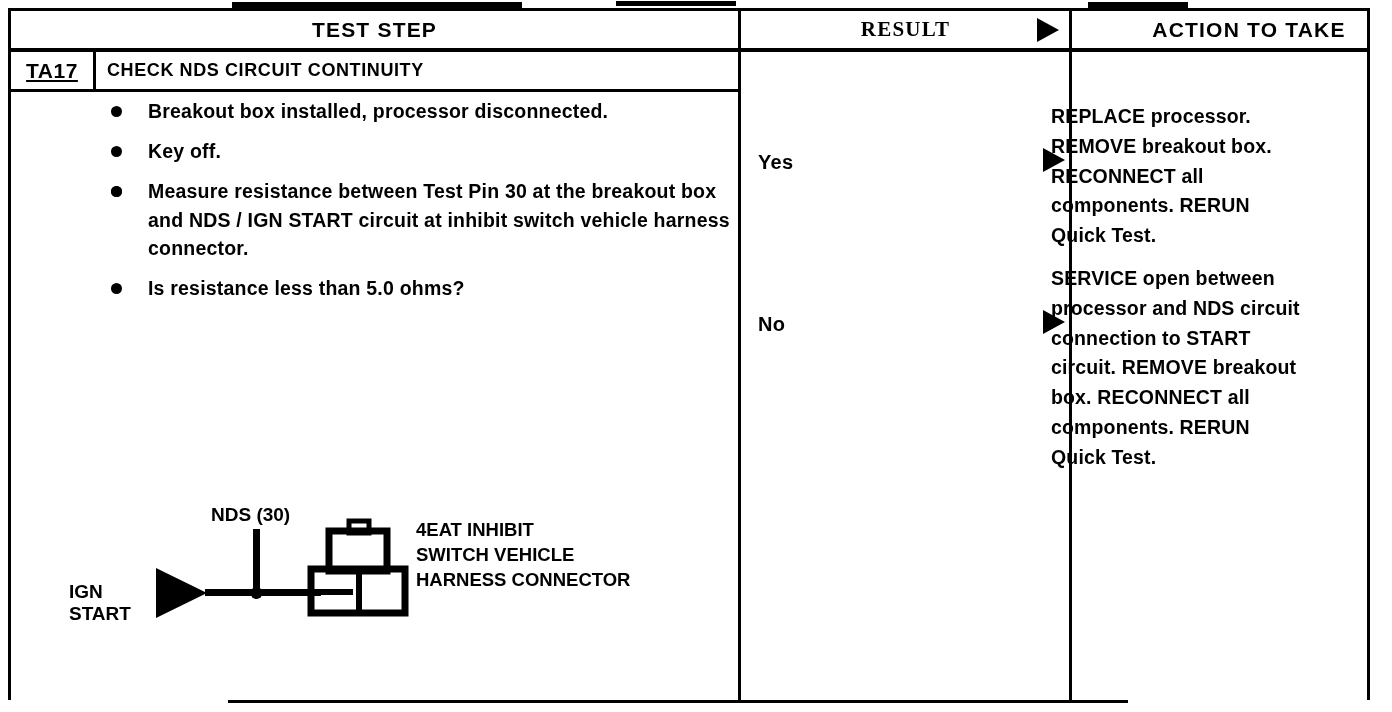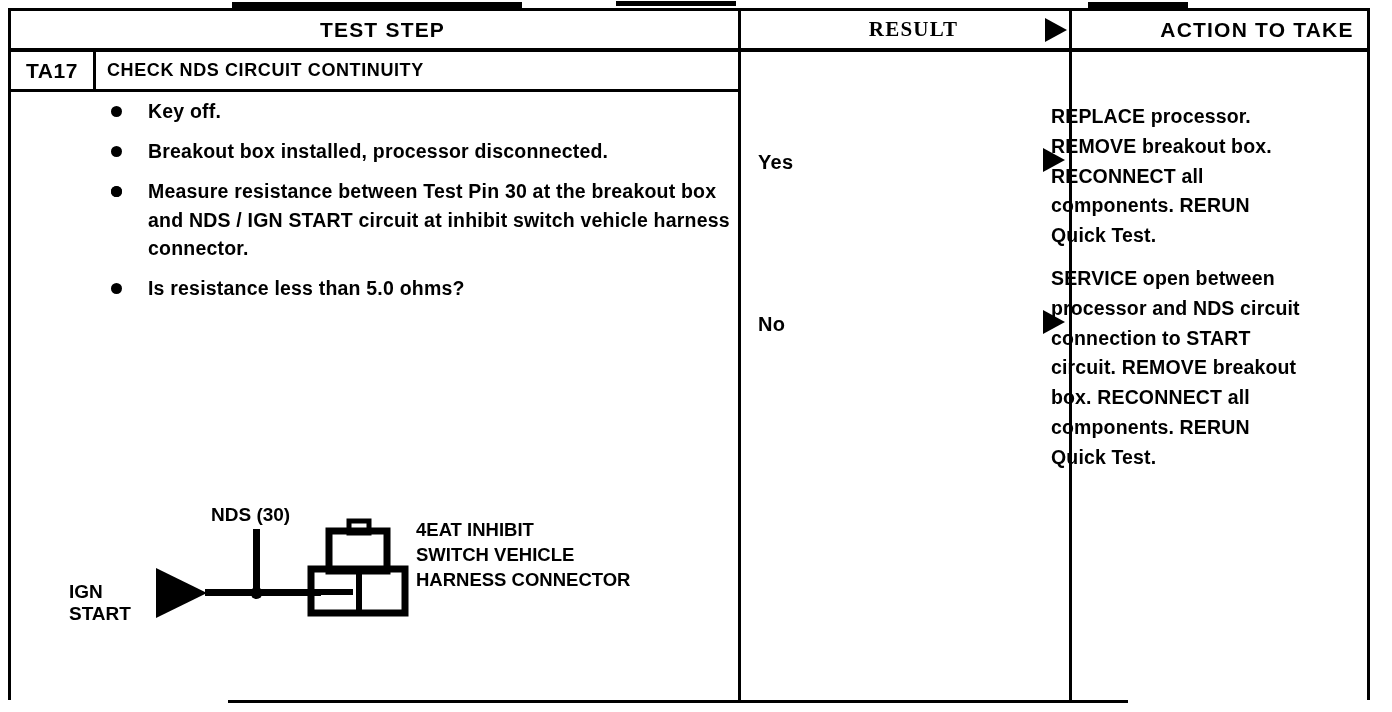--- a/index.html
+++ b/index.html
@@ -41,21 +41,21 @@
     height: 692px;
     box-sizing: border-box;
     border: 3px solid #000;
     border-bottom: none;
     background: #fff;
   }
 
   
   .hdr-row {
     position: absolute;
-    left: 8px;
+    left: 0;
     top: 0;
     width: 100%;
     height: 37px;
     border-radius: 12px;
   }
   .hdr-rule {
     position: absolute;
     left: 0;
     top: 37px;
     width: 100%;
@@ -101,20 +101,21 @@
     left: 0;
     top: 0;
     width: 82px;
     height: 37px;
     display: flex;
     align-items: center;
     justify-content: center;
     font-size: 21px;
     font-weight: bold;
     letter-spacing: 0.5px;
+    text-decoration: underline;
   }
   .ta-id-sep {
     position: absolute;
     left: 82px;
     top: 0;
     width: 3px;
     height: 37px;
     background: #000;
   }
   .ta-title {
@@ -277,25 +278,25 @@
     <div class="ta-row">
       <div class="ta-id">TA17</div>
       <div class="ta-id-sep"></div>
       <div class="ta-title">CHECK NDS CIRCUIT CONTINUITY</div>
     </div>
     <div class="ta-rule"></div>
 
     <div class="steps">
       <div class="step">
         <span class="dot"></span>
+        <span>Breakout box installed, processor disconnected.</span>
+      </div>
+      <div class="step">
+        <span class="dot"></span>
         <span>Key off.</span>
-      </div>
-      <div class="step">
-        <span class="dot"></span>
-        <span>Breakout box installed, processor disconnected.</span>
       </div>
       <div class="step">
         <span class="dot"></span>
       </div>
       <div class="step">
         <span class="dot"></span>
         <span>Measure resistance between Test Pin 30 at the breakout box and NDS / IGN START circuit at inhibit switch vehicle harness connector.</span>
       </div>
       <div class="step">
         <span class="dot"></span>

